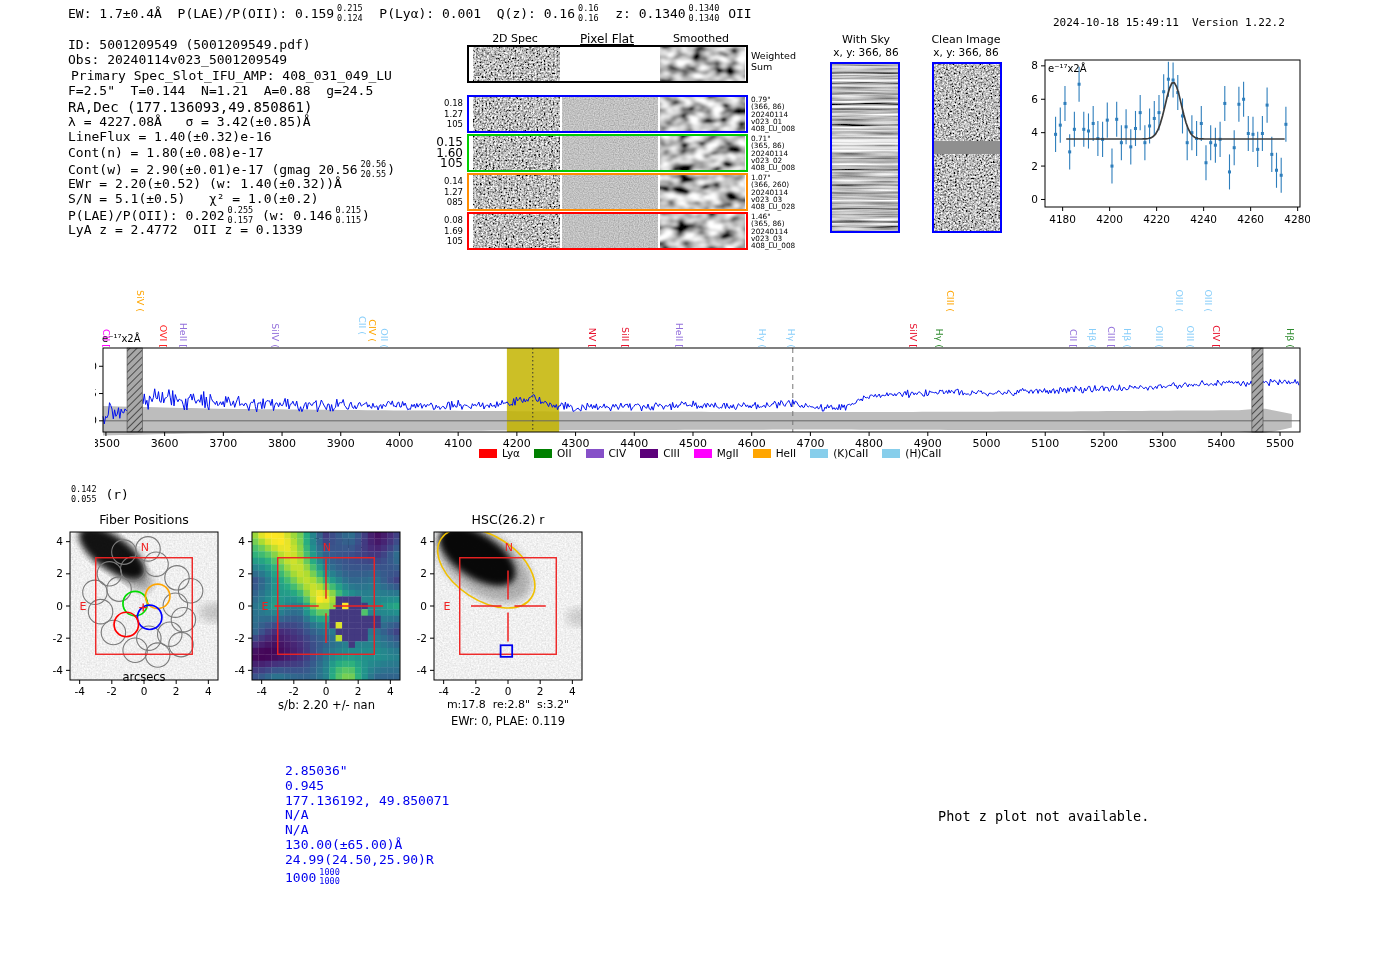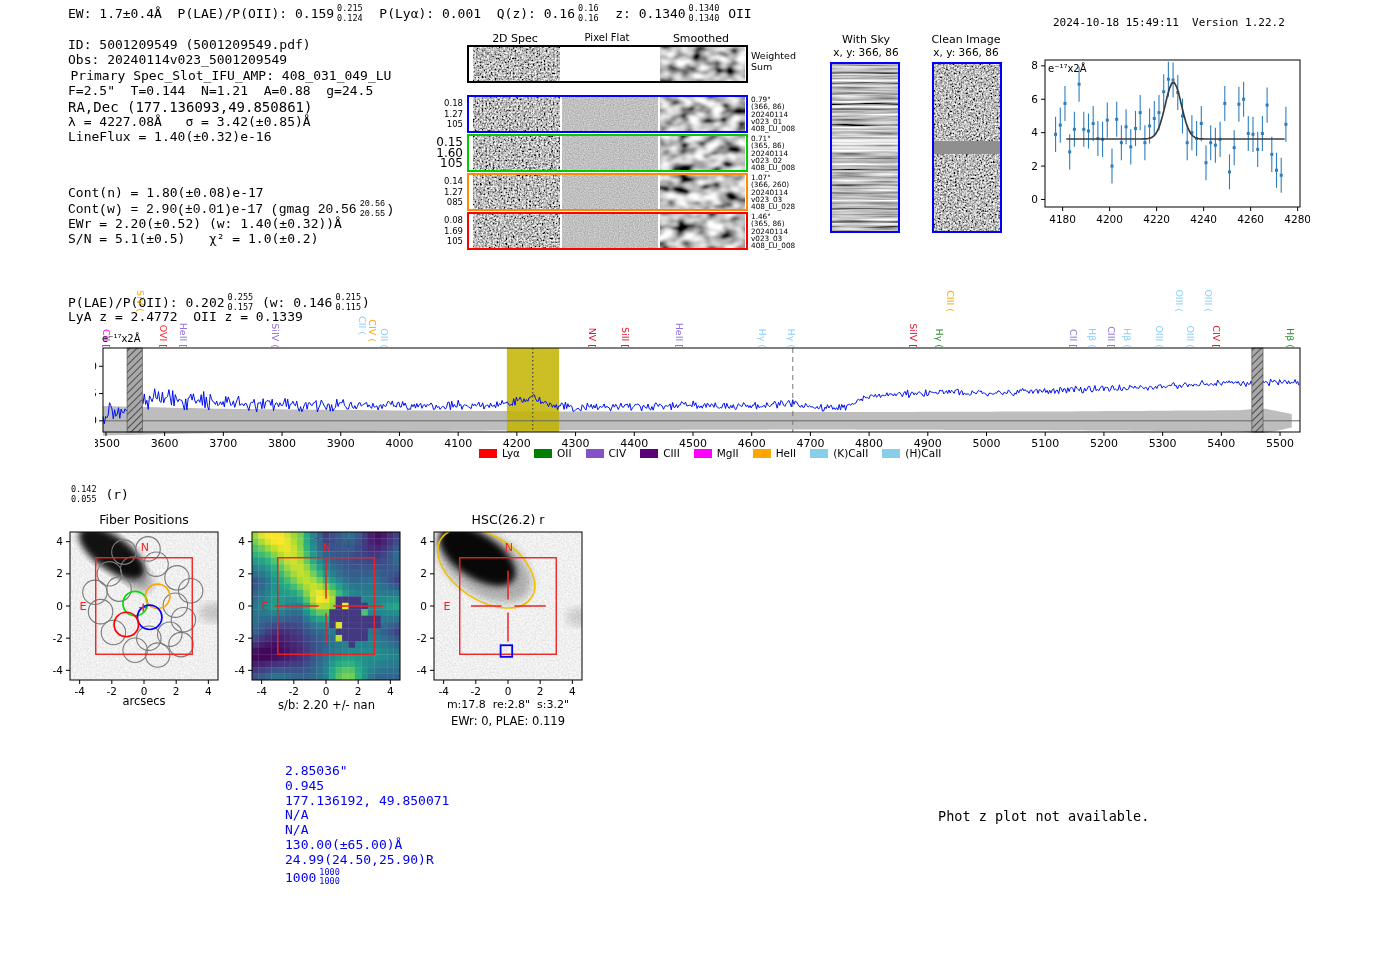--- a/index.html
+++ b/index.html
@@ -28,30 +28,30 @@
   <div class="abs mono" style="left:1053px;top:16px;font-size:11px;">2024-10-18 15:49:11  Version 1.22.2</div>
 
   <div class="abs" id="info" style="left:68px;top:37px;">
       <div class="mono" style="font-size: 13px; height: 15.4px;"><span>ID: 5001209549 (5001209549.pdf)</span></div>
       <div class="mono" style="font-size: 13px; height: 15.4px;"><span>Obs: 20240114v023_5001209549</span></div>
       <div class="mono" style="font-size: 13px; height: 15.4px; text-align: center;"><span>Primary Spec_Slot_IFU_AMP: 408_031_049_LU</span></div>
       <div class="mono" style="font-size: 13px; height: 15.4px;"><span>F=2.5"  T=0.144  N=1.21  A=0.88  g=24.5</span></div>
       <div class="mono" style="font-size: 14px; height: 15.4px;"><span>RA,Dec (177.136093,49.850861)</span></div>
       <div class="mono" style="font-size: 13px; height: 15.4px;"><span>λ = 4227.08Å   σ = 3.42(±0.85)Å</span></div>
       <div class="mono" style="font-size: 13px; height: 15.4px;"><span>LineFlux = 1.40(±0.32)e-16</span></div>
-      <div class="mono" style="font-size: 13px; height: 15.4px; margin-top: 40px;"><span>Cont(n) = 1.80(±0.08)e-17</span></div>
-      <div class="mono" style="font-size: 13px; height: 15.4px; font-family: Liberation Mono, monospace;"><span>Cont(w) = 2.90(±0.01)e-17 (gmag 20.56</span><span class="frac"><span>20.56</span><span>20.55</span></span><span>)</span></div>
+      <div class="mono" style="font-size: 13px; height: 15.4px;"><span>Cont(n) = 1.80(±0.08)e-17</span></div>
+      <div class="mono" style="font-size: 13px; height: 15.4px;"><span>Cont(w) = 2.90(±0.01)e-17 (gmag 20.56</span><span class="frac"><span>20.56</span><span>20.55</span></span><span>)</span></div>
       <div class="mono" style="font-size: 13px; height: 15.4px;"><span>EWr = 2.20(±0.52) (w: 1.40(±0.32))Å</span></div>
       <div class="mono" style="font-size: 13px; height: 15.4px;"><span>S/N = 5.1(±0.5)   χ² = 1.0(±0.2)</span></div>
-      <div class="mono" style="font-size: 13px; height: 15.4px; margin-top: 47px;"><span>P(LAE)/P(OII): 0.202</span><span class="frac"><span>0.255</span><span>0.157</span></span><span> (w: 0.146</span><span class="frac"><span>0.215</span><span>0.115</span></span><span>)</span></div>
+      <div class="mono" style="font-size: 13px; height: 15.4px;"><span>P(LAE)/P(OII): 0.202</span><span class="frac"><span>0.255</span><span>0.157</span></span><span> (w: 0.146</span><span class="frac"><span>0.215</span><span>0.115</span></span><span>)</span></div>
       <div class="mono" style="font-size: 13px; height: 15.4px;"><span>LyA z = 2.4772  OII z = 0.1339</span></div>
     </div>
 
   <div class="abs ctr" style="left:470px;top:32px;width:90px;font-size:11px;">2D Spec</div>
-  <div class="abs ctr" style="left:562px;top:32px;width:90px;font-size:10px;">Pixel Flat</div>
+  <div class="abs ctr" style="left:562px;top:32px;width:90px;font-size:12px;text-decoration:underline;">Pixel Flat</div>
   <div class="abs ctr" style="left:656px;top:32px;width:90px;font-size:11px;">Smoothed</div>
   <div class="abs" style="left:751px;top:50px;font-size:9.5px;line-height:11px;white-space:pre;">Weighted
 Sum</div>
   <div class="abs" id="cutoutgrid">
       <div class="abs" style="left: 467px; top: 45px; width: 281px; height: 38px; border: 2px solid rgb(0, 0, 0); box-sizing: border-box; background: rgb(255, 255, 255);">
         <div class="cell" style="left: 4px; top: 0px; width: 87px; height: 34px;">
           <svg>
             <rect x="0" y="0" width="100%" height="100%" fill="#808080" filter="url(#nzFine0)"></rect>
           </svg>
         </div>
@@ -1099,21 +1099,21 @@
       <text x="142.17391304347825" y="185" text-anchor="middle" font-size="10.5px">2</text>
       <line x1="32" y1="63.826086956521735" x2="36" y2="63.826086956521735" stroke="#000" stroke-width="1"></line>
       <text x="29" y="67.32608695652173" text-anchor="end" font-size="10.5px">2</text>
       <line x1="174.34782608695653" y1="170" x2="174.34782608695653" y2="174" stroke="#000" stroke-width="1"></line>
       <text x="174.34782608695653" y="185" text-anchor="middle" font-size="10.5px">4</text>
       <line x1="32" y1="31.652173913043473" x2="36" y2="31.652173913043473" stroke="#000" stroke-width="1"></line>
       <text x="29" y="35.15217391304347" text-anchor="end" font-size="10.5px">4</text>
       <text x="110.80434782608695" y="40.49999999999999" text-anchor="middle" font-size="11px" fill="#ee2222">N</text>
       <text x="48.8695652173913" y="100" text-anchor="middle" font-size="11px" fill="#ee2222">E</text>
     </svg>
-  <div class="abs ctr" style="left:64px;top:694px;width:160px;font-size:11.5px;">arcsecs</div>
+  <div class="abs ctr" style="left:64px;top:670px;width:160px;font-size:11.5px;">arcsecs</div>
   <div class="abs ctr" style="left:239px;top:698px;width:175px;font-size:11.5px;">s/b: 2.20 +/- nan</div>
   <div class="abs ctr mono" style="left:413px;top:698px;width:190px;font-size:11px;font-family:'DejaVu Sans',sans-serif;">m:17.8  re:2.8"  s:3.2"</div>
   <div class="abs ctr" style="left:413px;top:714px;width:190px;font-size:11.5px;">EWr: 0, PLAE: 0.119</div>
 
   <div id="matchvalues" class="abs tbl-col mono" style="left: 285px; top: 764px; color: rgb(0, 0, 238);"><div>2.85036"</div><div>0.945</div><div>177.136192, 49.850071</div><div>N/A</div><div>N/A</div><div>130.00(±65.00)Å</div><div>24.99(24.50,25.90)R</div><div><span>1000</span><span class="frac"><span>1000</span><span>1000</span></span></div></div>
 
   <div class="abs mono" style="left:938px;top:808px;font-size:13.5px;">Phot z plot not available.</div>
 
   <svg width="0" height="0" style="position:absolute;">
       <defs id="gdefs">

